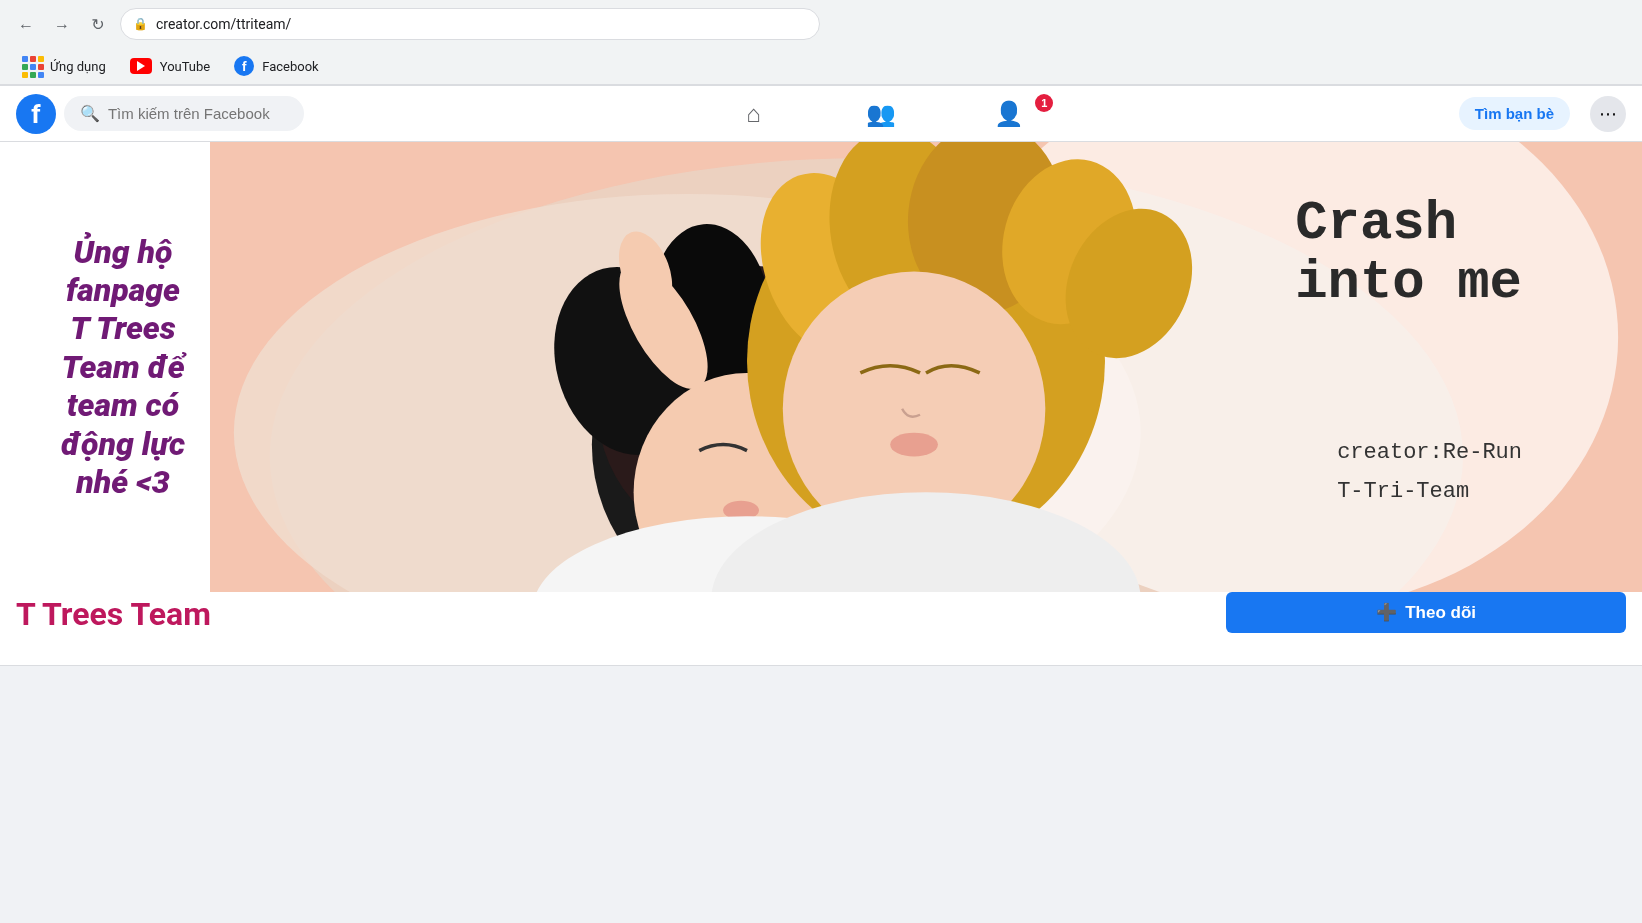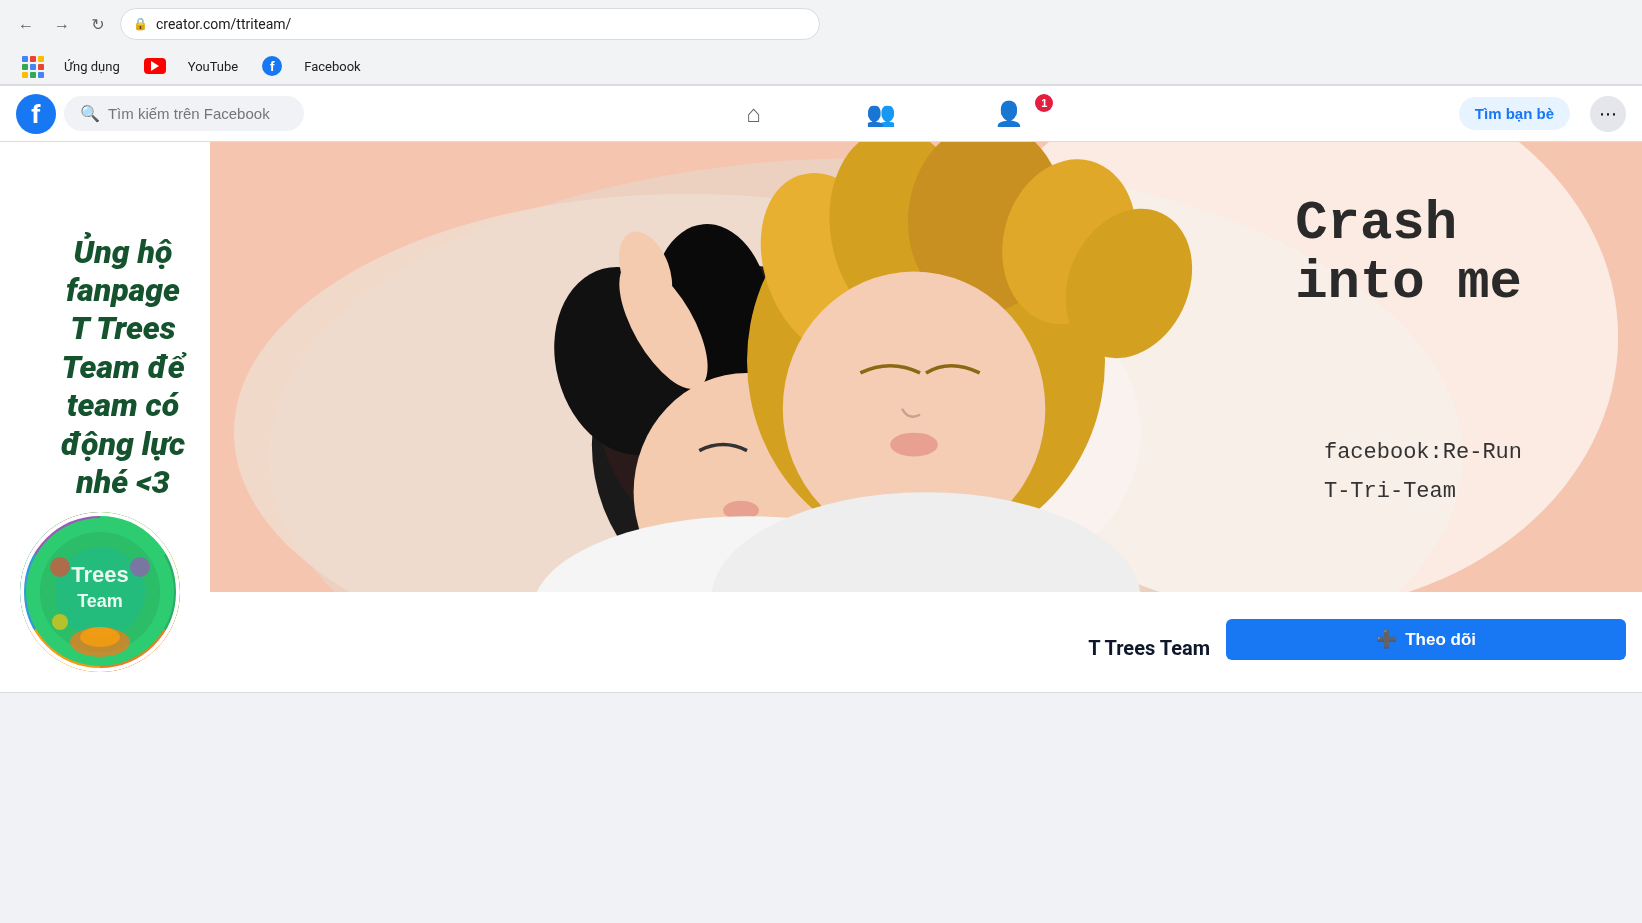--- a/index.html
+++ b/index.html
@@ -46,21 +46,21 @@
       display: flex;
       align-items: center;
       padding: 4px 12px;
       gap: 4px;
       background: #f1f3f4;
       border-bottom: 1px solid #dadce0;
     }
     .bookmark-item {
       display: flex;
       align-items: center;
-      gap: 22px;
+      gap: 8px;
       padding: 4px 10px;
       border-radius: 16px;
       cursor: pointer;
       font-size: 13px;
       color: #202124;
     }
     .apps-icon {
       width: 20px; height: 20px;
       display: grid;
       grid-template-columns: repeat(3, 6px);
@@ -212,21 +212,21 @@
       min-height: 450px;
       display: flex;
       align-items: center;
       justify-content: center;
       padding: 20px;
       background: white;
     }
     .side-text-content {
       font-size: 32px;
       font-weight: 900;
-      color: #14532d;
+      color: #701a75;
       text-align: center;
       line-height: 1.2;
       font-style: italic;
       margin-left: 36px;
     }
     .cover-photo {
       flex: 1;
       height: 450px;
       background: linear-gradient(135deg, #f5c5b0 0%, #e8b8a0 30%, #f0c8b8 60%, #e8c4b0 100%);
       position: relative;
@@ -293,24 +293,23 @@
       );
       display: flex;
       align-items: center;
       justify-content: center;
     }
     .profile-info {
       padding-bottom: 16px;
       flex: 1;
     }
     .profile-name {
-      font-size: 20px;
+      font-size: 32px;
       font-weight: 700;
-      color: #0f172a;
-      text-align: right;
+      color: #be185d;
     }
     .profile-handle {
       font-size: 15px;
       color: #65676b;
       margin-top: 4px;
     }
     .profile-actions {
       margin-left: auto;
       padding-bottom: 16px;
       display: flex;
@@ -462,50 +461,27 @@
         <ellipse cx="600" cy="420" rx="180" ry="90" fill="#eeeeee"></ellipse>
 
         <ellipse cx="380" cy="190" rx="25" ry="60" fill="#f5cbb0" transform="rotate(-30,380,190)"></ellipse>
         <ellipse cx="365" cy="145" rx="20" ry="35" fill="#f5cbb0" transform="rotate(-20,365,145)"></ellipse>
       </svg>
 
       <div class="crash-text">
         Crash<br>into me
       </div>
       <div class="crash-subtext">
-        <span>facebook:Re-Run</span><br>
+        <span>creator:Re-Run</span><br>
         <span>T-Tri-Team</span>
       </div>
     </div>
   </div>
 
   <div class="profile-section">
-    <div class="profile-avatar">
-      <div class="avatar-inner">
-        <svg width="160" height="160" viewBox="0 0 160 160">
-
-          <circle cx="80" cy="80" r="78" fill="none" stroke="white" stroke-width="4"></circle>
-
-          <circle cx="80" cy="80" r="74" fill="#2ecc71"></circle>
-
-          <circle cx="80" cy="80" r="60" fill="#27ae60" opacity="0.5"></circle>
-          <circle cx="80" cy="80" r="45" fill="#1abc9c" opacity="0.4"></circle>
-
-          <text x="80" y="70" text-anchor="middle" font-family="Arial" font-weight="bold" font-size="22" fill="white" opacity="0.9">Trees</text>
-          <text x="80" y="95" text-anchor="middle" font-family="Arial" font-weight="bold" font-size="18" fill="white" opacity="0.9">Team</text>
-
-          <ellipse cx="80" cy="130" rx="30" ry="15" fill="#e67e22" opacity="0.8"></ellipse>
-          <ellipse cx="80" cy="125" rx="20" ry="10" fill="#f39c12" opacity="0.9"></ellipse>
-
-          <circle cx="40" cy="55" r="10" fill="#e74c3c" opacity="0.7"></circle>
-          <circle cx="120" cy="55" r="10" fill="#9b59b6" opacity="0.7"></circle>
-          <circle cx="40" cy="110" r="8" fill="#f1c40f" opacity="0.7"></circle>
-        </svg>
-      </div>
-    </div>
     <div class="profile-info">
       <div class="profile-name">T Trees Team</div>
     </div>
     <div class="profile-actions">
       <button class="follow-btn">
         <span>➕</span>
         <span>Theo dõi</span>
       </button>
     </div>
   </div>

